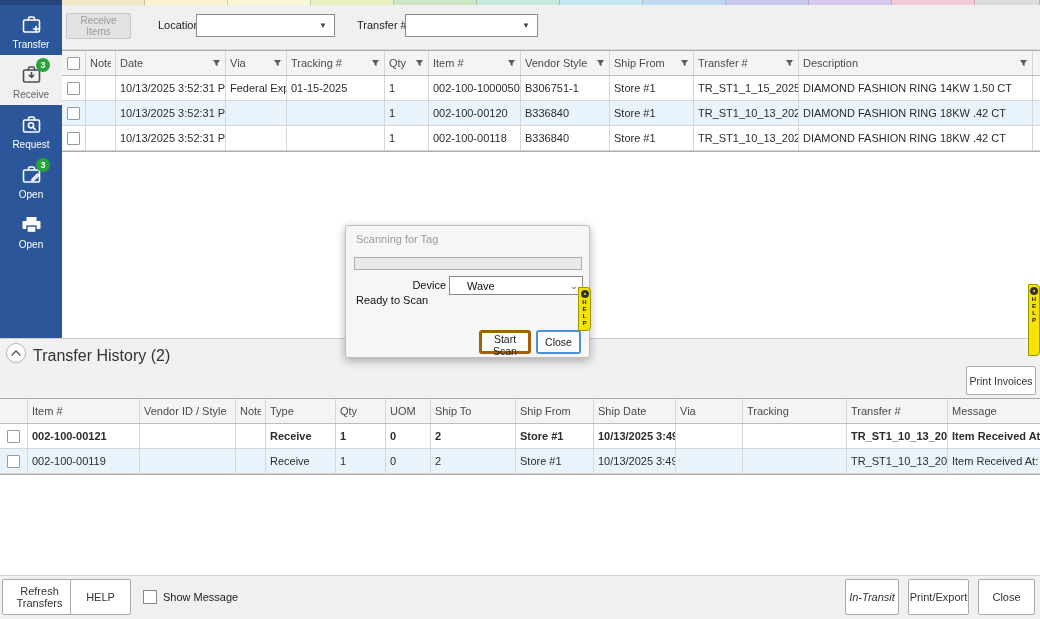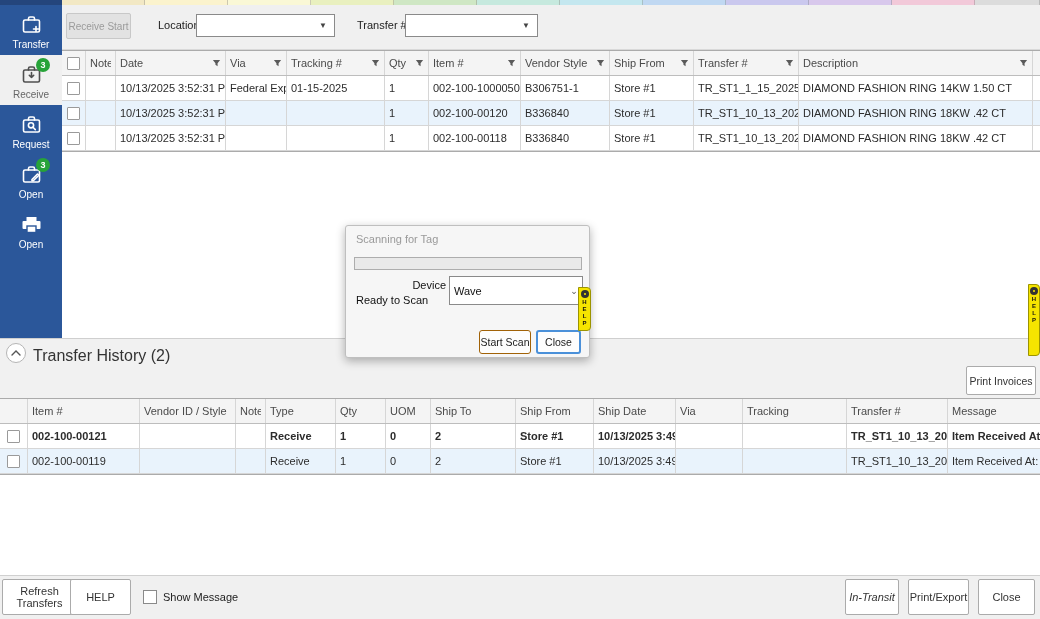--- a/index.html
+++ b/index.html
@@ -70,25 +70,25 @@
   #lbl-show-images { position:absolute; left:163px; top:15px; font-size:11px; color:#222; }
   #btn-intransit { left:845px; width:54px;font-style:italic; }
   #btn-printexport { left:908px; width:61px; }
   #btn-close-main { left:978px; width:57px; }
 
   
   #dialog { position:absolute; left:345px; top:225px; width:245px; height:133px; background:#f6f6f6; border:1px solid #bfbfbf; border-radius:3px; box-shadow:0 3px 10px rgba(0,0,0,.3); z-index:20; }
   #dialog-title { position:absolute; left:10px; top:7px; font-size:11px; color:#9a9a9a; }
   #scan-bar { position:absolute; left:8px; top:31px; width:228px; height:13px; background:#e9e9e9; border:1px solid #adadad; }
   #device-label { position:absolute; left:62px; top:53px; width:38px; text-align:right; font-size:11px; color:#111; }
-  #device-select { position:absolute; left:103px; top:50px; width:134px; height:29px; background:#fff; border:1px solid #8a8a8a; display:flex; align-items:center; }
+  #device-select { position:absolute; left:103px; top:50px; width:134px; height:19px; background:#fff; border:1px solid #8a8a8a; display:flex; align-items:center;padding-left:13px; }
   #device-select .val { flex:1; font-size:11px; padding-left:4px; color:#111; }
   #device-select .arr { width:16px; font-size:9px; color:#555; text-align:center; }
   #scan-status { position:absolute; left:10px; top:68px; font-size:11px; color:#111; }
-  #btn-start-scan { position:absolute; left:133px; top:104px; width:52px; height:24px; background:#fdfdfd; border:1px solid #a16207; border-radius:3px; font-size:10.5px; color:#222; }
+  #btn-start-scan { position:absolute; left:133px; top:104px; width:52px; height:24px; background:#fdfdfd; border:3px solid #a16207; border-radius:3px; font-size:10.5px; color:#222; }
   #btn-close-dialog { position:absolute; left:190px; top:104px; width:45px; height:24px; background:#fdfdfd; border:2px solid #4a90d9; border-radius:3px; font-size:10.5px; color:#222; }
 
   
   .help-tab { position:absolute; background:#f5e400; border:1px solid #9c9400; border-radius:0 4px 4px 0; display:flex; flex-direction:column; align-items:center; z-index:25; cursor:pointer; }
   .help-dot { width:8px; height:8px; border-radius:50%; background:#333; margin-top:2px; position:relative; }
   .help-dot::after { content:""; position:absolute; left:3px; top:3px; width:2px; height:2px; background:#ffec00; border-radius:50%; }
   .help-text { writing-mode:vertical-rl; text-orientation:upright; font-size:6px; font-weight:bold; color:#111; letter-spacing:1px; margin-top:1px; }
   #help-tab-dialog { left:578px; top:287px; width:13px; height:44px; }
   #help-tab-screen { left:1028px; top:284px; width:12px; height:72px; }
 
@@ -156,21 +156,21 @@
       <svg class="sicon" viewBox="0 0 24 24" fill="#fff">
         <path d="M7 4h10v4H7z"></path>
           <path d="M4 8h16a1 1 0 0 1 1 1v6a1 1 0 0 1-1 1H4a1 1 0 0 1-1-1V9a1 1 0 0 1 1-1z"></path>
           <rect x="7.5" y="13" width="9" height="6.5" fill="#fff" stroke="#2b579a" stroke-width="1.4"></rect>
       </svg>
       <span class="lbl">Open</span>
     </div>
   </div>
 
   <div id="toolbar">
-    <button id="btn-receive-items" disabled="">Receive Start</button>
+    <button id="btn-receive-items" disabled="">Receive Items</button>
     <span class="tb-label" style="left:96px;">Location</span>
     <div class="combo" style="left:134px; width:139px;">
       <span class="val"></span>
       <span class="arr">▼</span>
     </div>
     <span class="tb-label" style="left:295px;">Transfer #</span>
     <div class="combo" style="left:343px; width:133px;">
       <span class="val"></span>
       <span class="arr">▼</span>
     </div>

